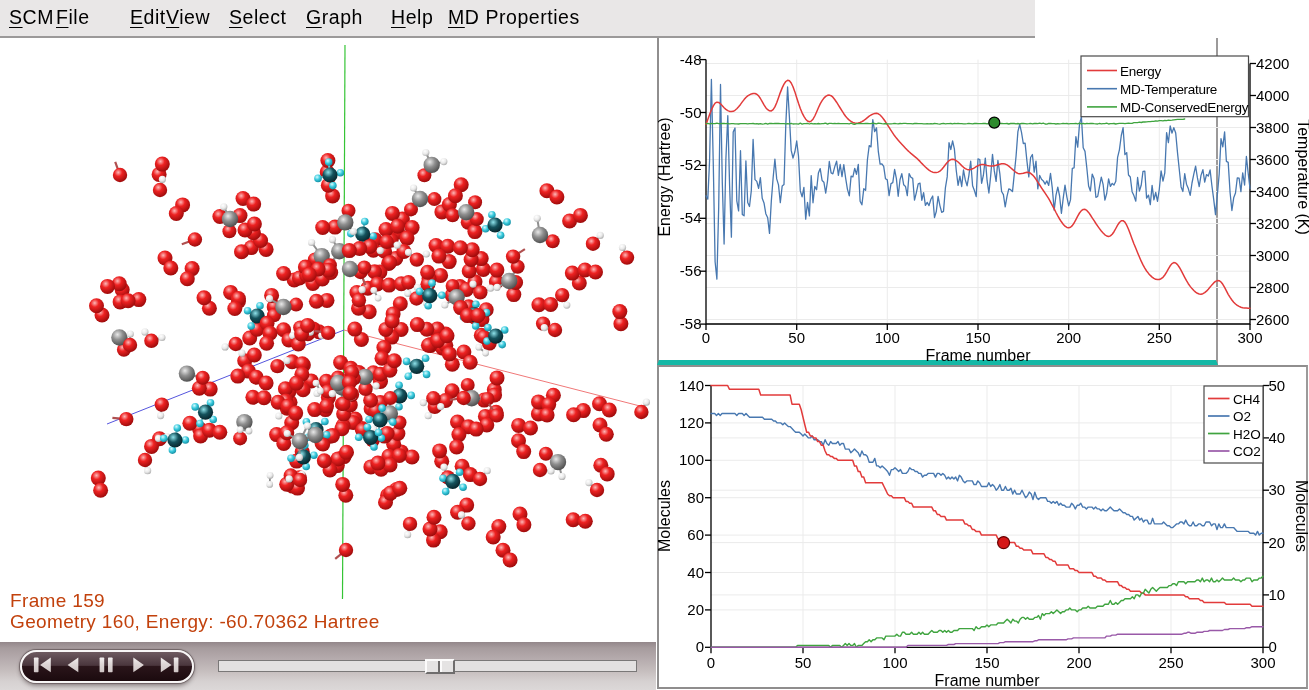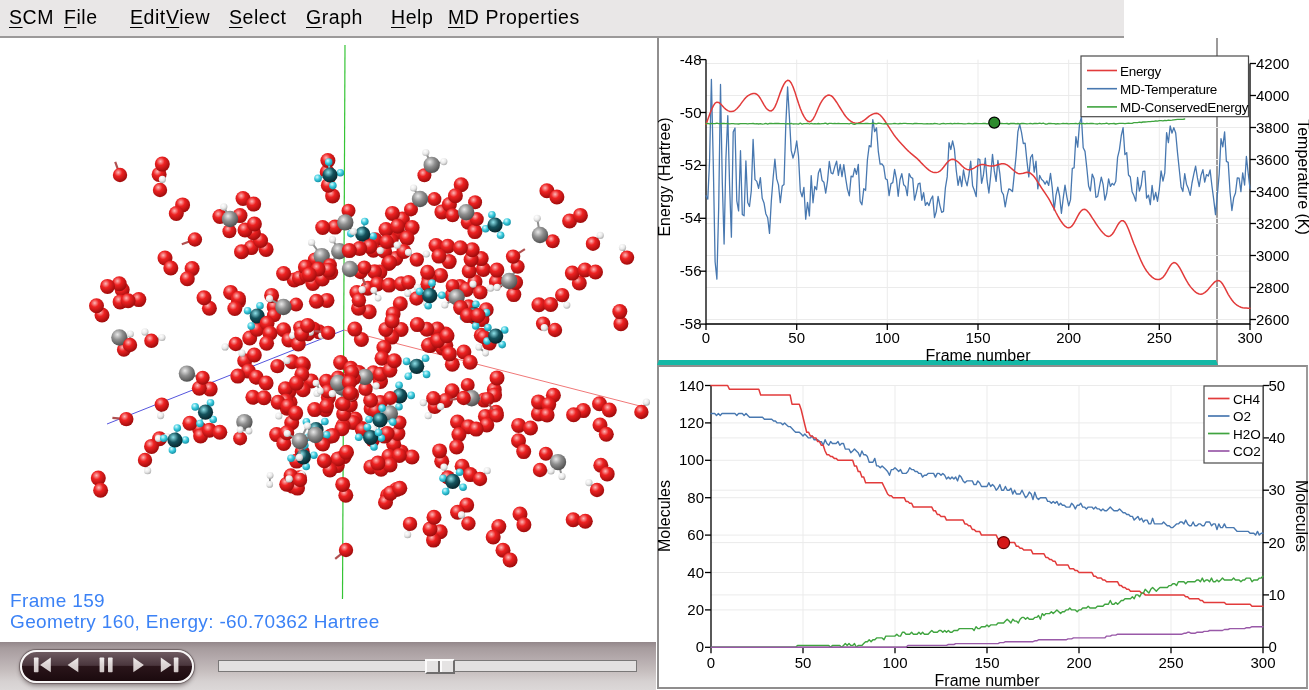--- a/index.html
+++ b/index.html
@@ -1,37 +1,37 @@
 <!DOCTYPE html>
 <html><head><meta charset="utf-8"><style>
 * { margin:0; padding:0; box-sizing:border-box; }
 body { width:1309px; height:690px; font-family:"Liberation Sans",sans-serif; background:#fff; overflow:hidden; position:relative; }
-#menubar { position:absolute; left:0; top:0; width:1124px; height:38px; background:#e9e7e7; border-bottom:2px solid #9b9999; }
+#menubar { position:absolute; left:0; top:0; width:1035px; height:38px; background:#e9e7e7; border-bottom:2px solid #9b9999; }
 #menubar span { position:absolute; top:6px; font-size:19.5px; letter-spacing:0.55px; color:#000; }
 #menubar u { text-decoration-thickness:1px; text-underline-offset:3px; }
 #viewer { position:absolute; left:0; top:39px; width:656px; height:602px; background:#fff; }
-#frametext { position:absolute; left:10px; top:551px; font-size:19px; letter-spacing:0.35px; color:#3b82f6; line-height:21px; }
+#frametext { position:absolute; left:10px; top:551px; font-size:19px; letter-spacing:0.35px; color:#c2410c; line-height:21px; }
 #playerbar { position:absolute; left:0; top:642px; width:656px; height:48px;
   background:linear-gradient(#93878a 0%, #a69b9d 12%, #b3a9ab 32%, #c4bcbc 58%, #d6d1d1 82%, #dcd8d8 100%); }
 #pill { position:absolute; left:20px; top:8px; width:174px; height:33px; border-radius:17px;
   background:linear-gradient(#6e5a60 0%, #4a363d 46%, #2a151a 50%, #1b0a0e 100%);
   border:2.5px solid #f8f6f6; box-shadow:0 0 1px 1px #6e6264, 0 3px 4px rgba(60,48,50,0.45); }
 #slider { position:absolute; left:218px; top:18px; width:419px; height:12px; background:#e3e1e1; border:1px solid #7a7878; }
 #shandle { position:absolute; left:206px; top:-2px; width:30px; height:15px; background:#e5e3e3; border-top:2px solid #fcfbfb; border-left:2px solid #fcfbfb; border-right:2px solid #6f6d6d; border-bottom:2px solid #6f6d6d; }
 #shandle:after { content:""; position:absolute; left:10.5px; top:0; width:2px; height:11px; background:#6f6d6d; box-shadow:2px 0 0 #fcfbfb; }
 .chart { position:absolute; background:#fff; }
 #chart1 { left:657px; top:38px; width:561px; height:327px; border-left:2px solid #908e8e; border-right:2px solid #9c9a9a; border-bottom:5px solid #14b8a6; }
 #chart2 { left:657px; top:365px; width:651px; height:324px; border-left:2px solid #908e8e; border-right:2px solid #9c9a9a; border-top:2px solid #908e8e; border-bottom:2px solid #8f8d8d; }
 #chart1 svg { display:block; margin-left:-3px; margin-top:0; }
 #chart2 svg { display:block; margin-left:-3px; margin-top:-2px; }
 </style></head>
 <body>
 <div id="menubar">
  <span style="left:9px"><u>S</u>CM</span>
- <span style="left:64px"><u>F</u>ile</span>
+ <span style="left:56px"><u>F</u>ile</span>
  <span style="left:130px"><u>E</u>dit</span>
  <span style="left:166px"><u>V</u>iew</span>
  <span style="left:229px"><u>S</u>elect</span>
  <span style="left:306px"><u>G</u>raph</span>
  <span style="left:391px"><u>H</u>elp</span>
  <span style="left:448px"><u>M</u>D Properties</span>
 </div>
 <div id="viewer"><svg width="654" height="601" xmlns="http://www.w3.org/2000/svg">
       <defs>
 <radialGradient id="gO" cx="0.38" cy="0.32" r="0.78">

